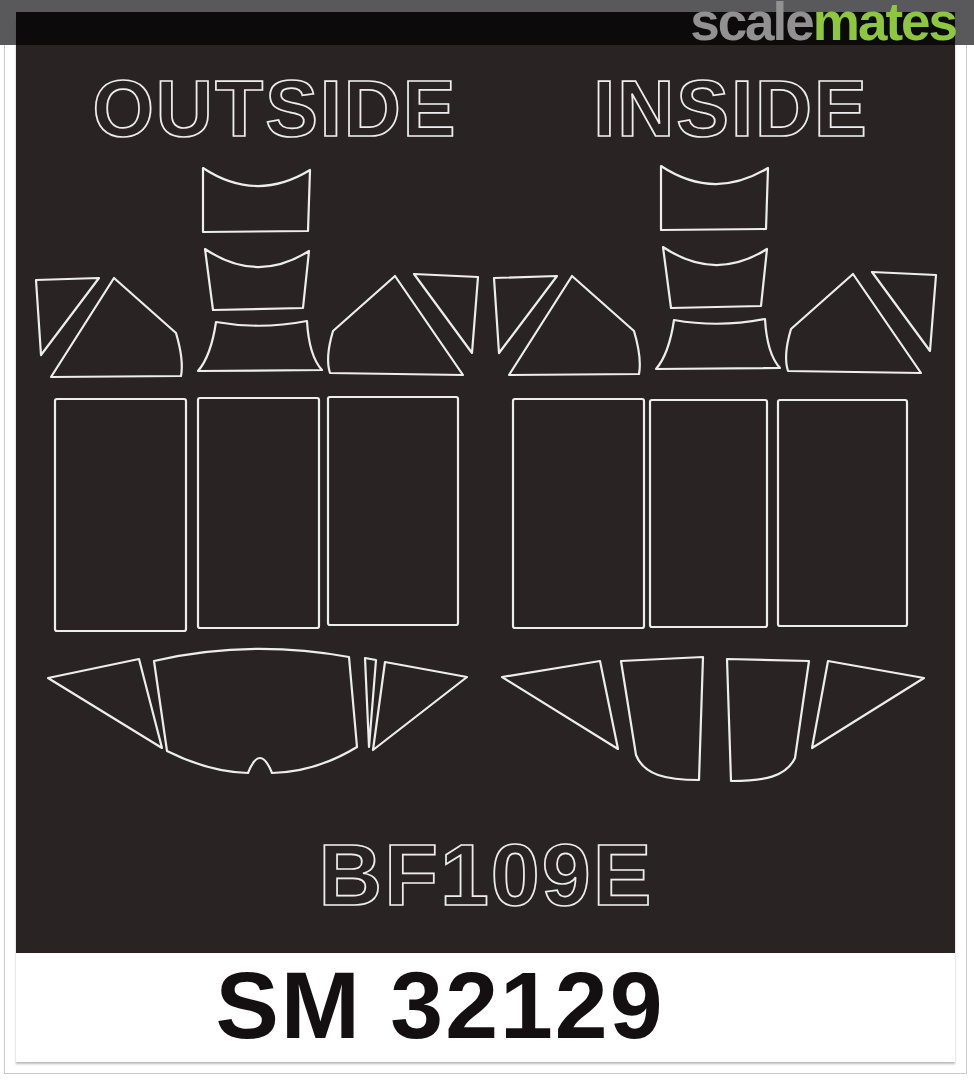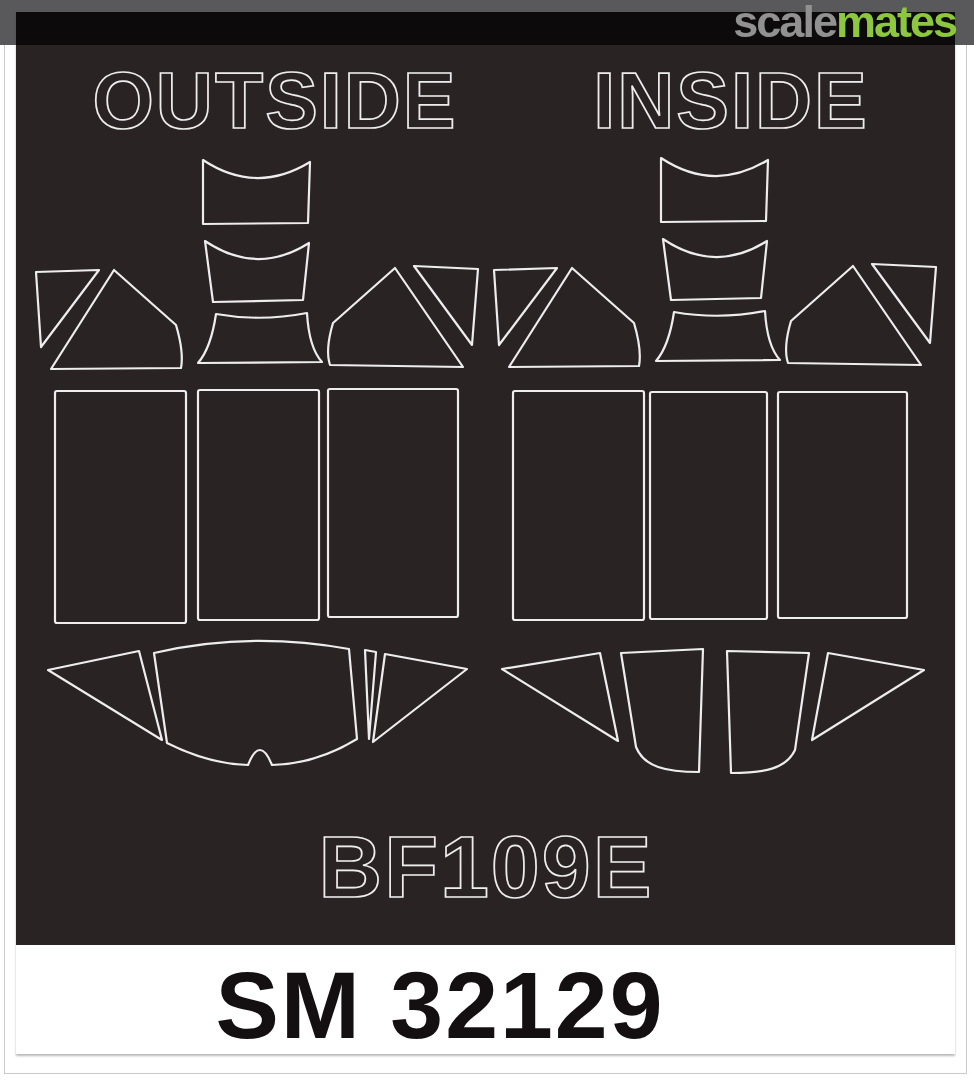--- a/index.html
+++ b/index.html
@@ -18,34 +18,34 @@
     border: 1px solid #cdc9c9;
   }
   .topbar {
     position: absolute;
     left: 0; top: 0;
     width: 974px; height: 45px;
     background: #59585a;
   }
   .sheet-wrap {
     position: absolute;
-    left: 16px; top: 12px;
+    left: 16px; top: 20px;
     width: 939px; height: 1042px;
     box-shadow: 0 2px 2px rgba(60,55,55,0.35);
   }
   .logo-bar {
     position: absolute;
     left: 16px; top: 12px;
     width: 939px; height: 33px;
     background: #0d0a0b;
   }
   .logo {
     position: absolute;
     top: -1px; right: 18px;
-    font-size: 45px;
+    font-size: 53px;
     line-height: 45px;
     font-weight: bold;
     letter-spacing: -2px;
     white-space: nowrap;
   }
   .logo .scale { color: #919191; }
   .logo .mates { color: #8dc63f; }
   .footer-code {
     position: absolute;
     left: 0; top: 958px;

